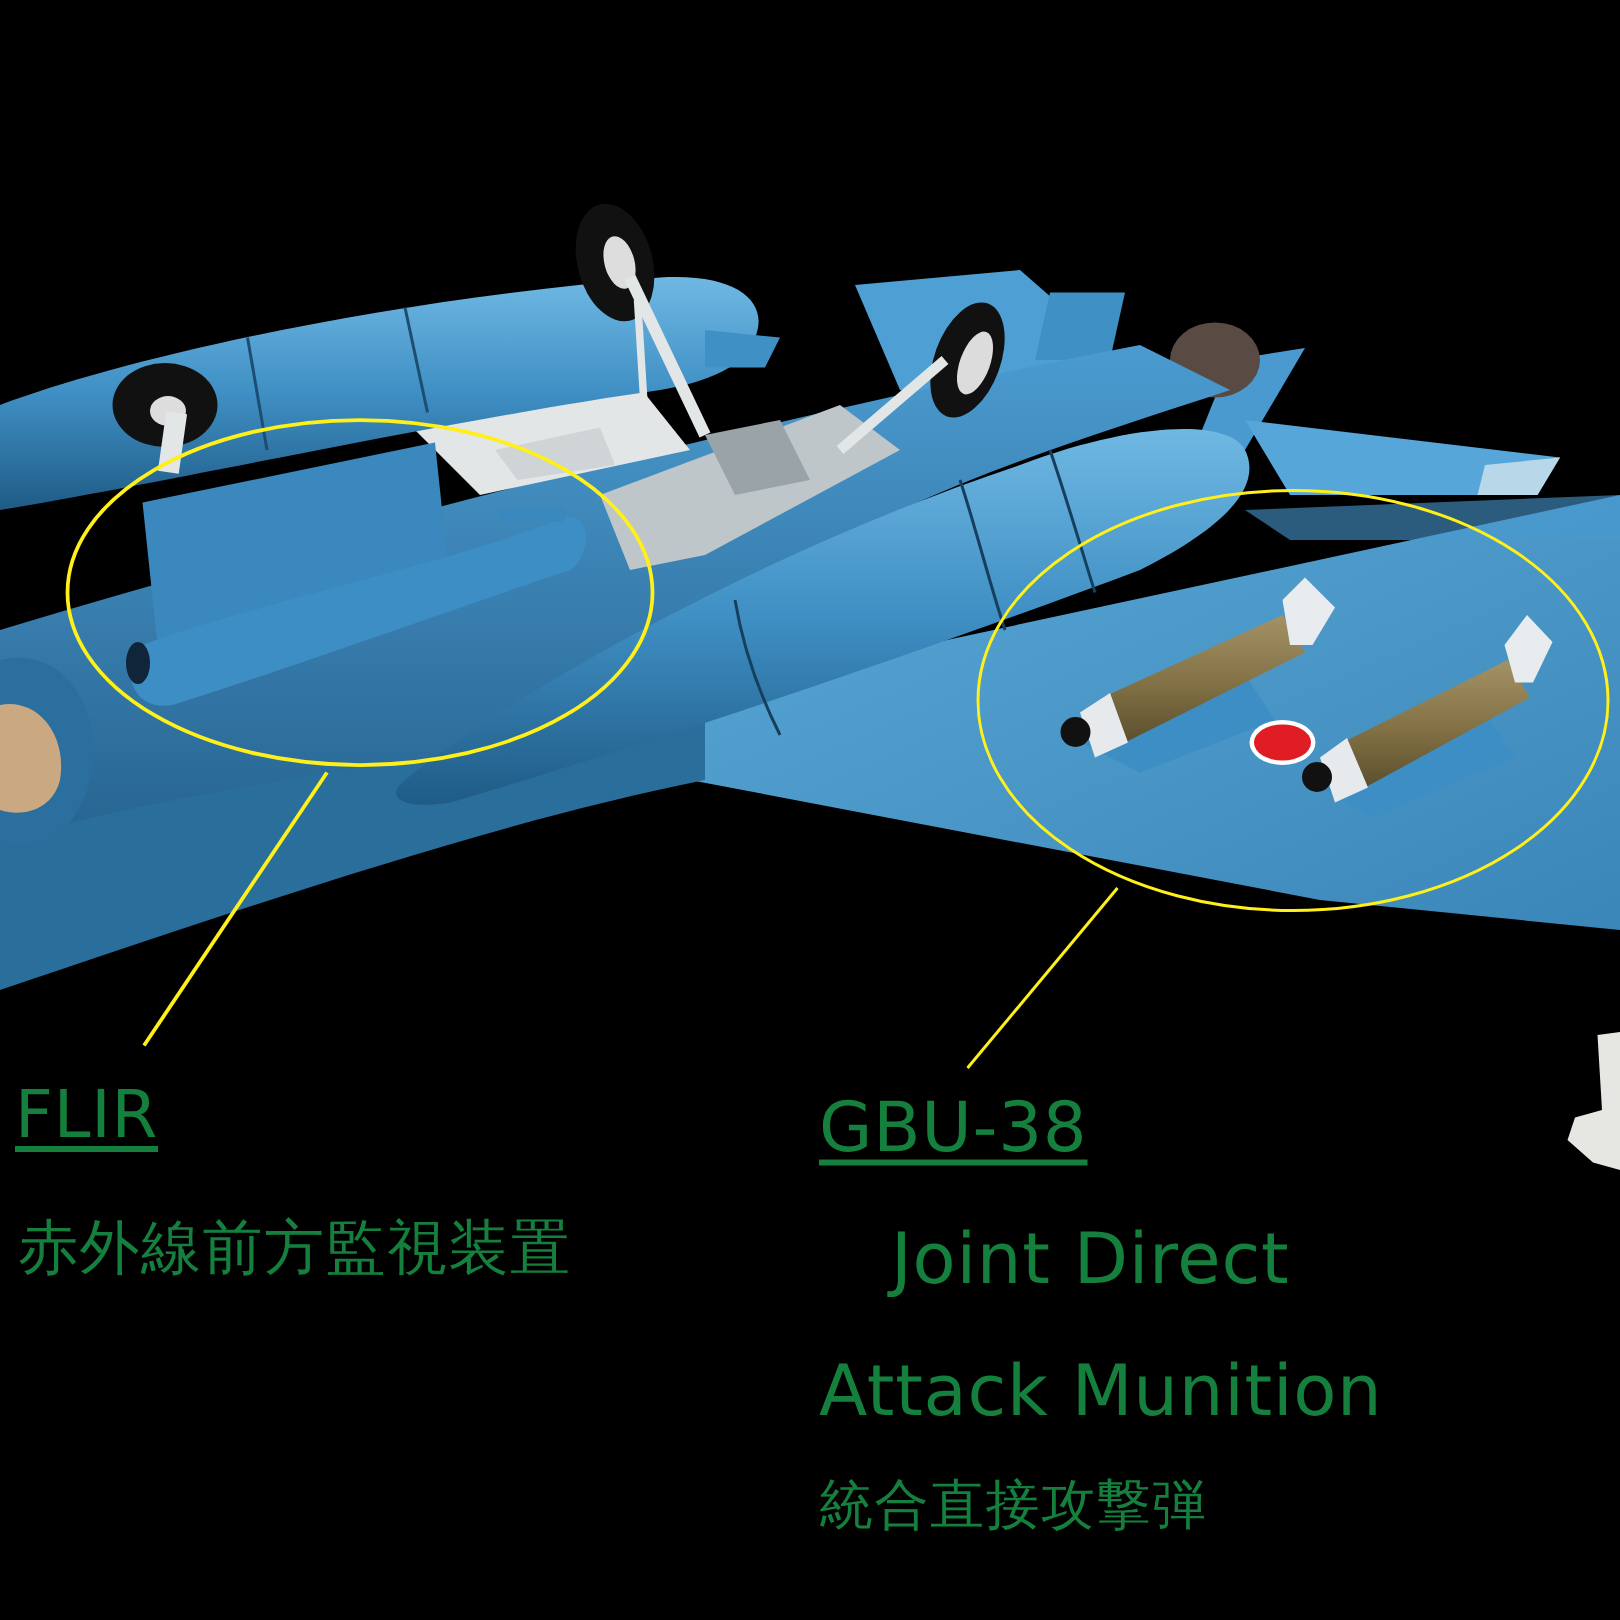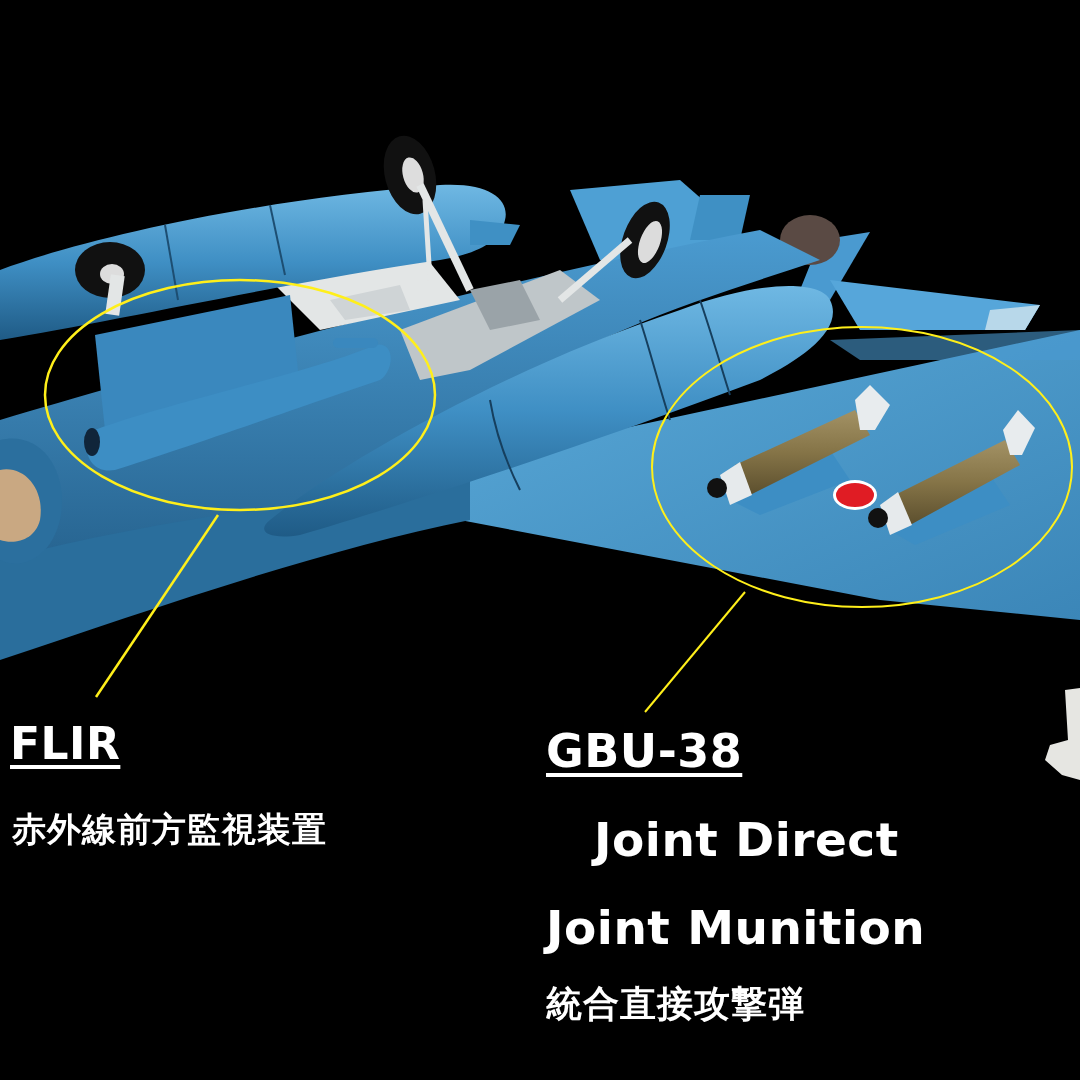--- a/index.html
+++ b/index.html
@@ -1,29 +1,29 @@
 <!DOCTYPE html>
 <html><head>
   <meta charset="utf-8">
   <style>
     html, body { margin: 0; padding: 0; background: #000; }
     body { width: 1080px; height: 1080px; overflow: hidden; position: relative; font-family: "DejaVu Sans", sans-serif; }
     #scene { position: absolute; left: 0; top: 0; width: 1080px; height: 1080px; }
     .label {
       position: absolute;
-      color: #ffffff;
+      color: #15803d;
       font-family: "DejaVu Sans", sans-serif;
-      font-weight: bold;
+      font-weight: normal;
       white-space: nowrap;
       line-height: 1;
       letter-spacing: 0.5px;
     }
     .underline { text-decoration: underline; text-decoration-thickness: 4px; text-underline-offset: 6px; }
     #flir-title { left: 10px; top: 722px; font-size: 44px; }
-    #flir-jp { left: 12px; top: 812px; font-size: 34px; letter-spacing: 1px; }
+    #flir-jp { left: 12px; top: 812px; font-size: 40px; letter-spacing: 1px; }
     #gbu-title { left: 546px; top: 728px; font-size: 46px; text-align: center; }
     #gbu-line1 { left: 546px; top: 816px; font-size: 47px; margin-left: 48px; }
     #gbu-line2 { left: 546px; top: 904px; font-size: 47px; }
     #gbu-jp { left: 546px; top: 986px; font-size: 36px; letter-spacing: 1px; }
   </style>
 </head>
 <body>
 
 <svg id="scene" viewBox="0 0 1080 1080" xmlns="http://www.w3.org/2000/svg">
   <defs>
@@ -134,14 +134,14 @@
   <line x1="218" y1="515" x2="96" y2="697" stroke="#ffef1a" stroke-width="2.5"></line>
   <ellipse cx="862" cy="467" rx="210" ry="140" fill="none" stroke="#ffef1a" stroke-width="2"></ellipse>
   <line x1="745" y1="592" x2="645" y2="712" stroke="#ffef1a" stroke-width="2"></line>
 </svg>
 
 <div id="flir-title" class="label underline"> FLIR</div>
 <div id="flir-jp" class="label">赤外線前方監視装置</div>
 
 <div id="gbu-title" class="label underline">GBU-38</div>
 <div id="gbu-line1" class="label">Joint Direct</div>
-<div id="gbu-line2" class="label">Joint Munition</div>
+<div id="gbu-line2" class="label">Attack Munition</div>
 <div id="gbu-jp" class="label">統合直接攻撃弾</div>
 
 </body></html>

